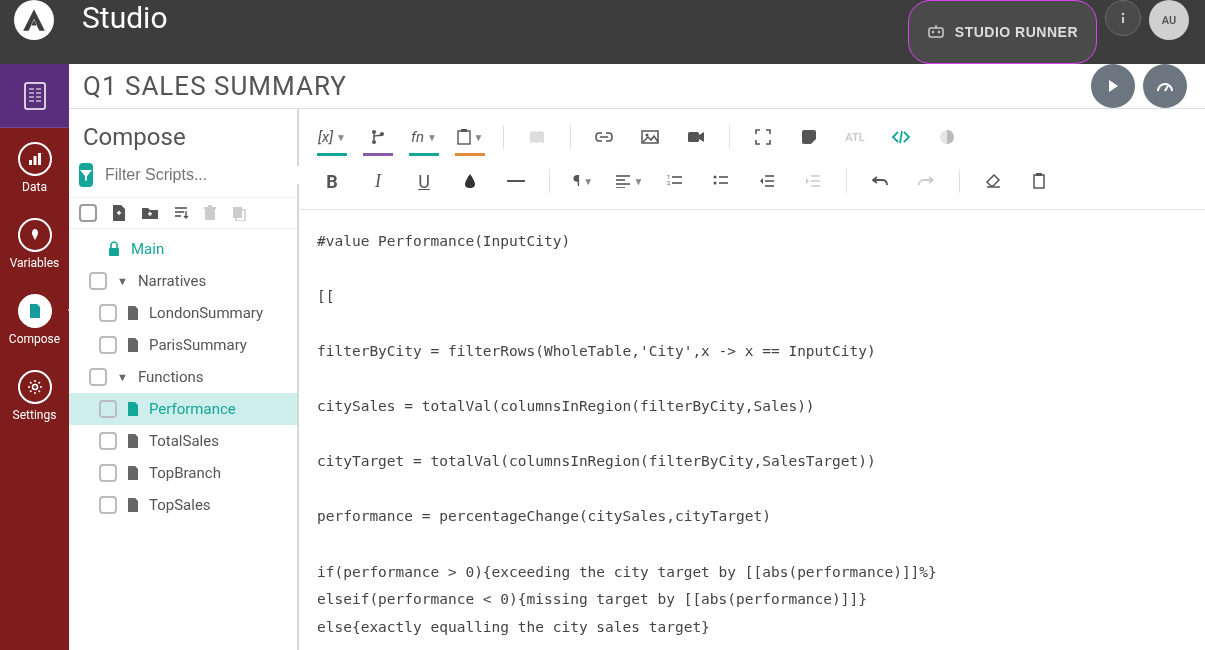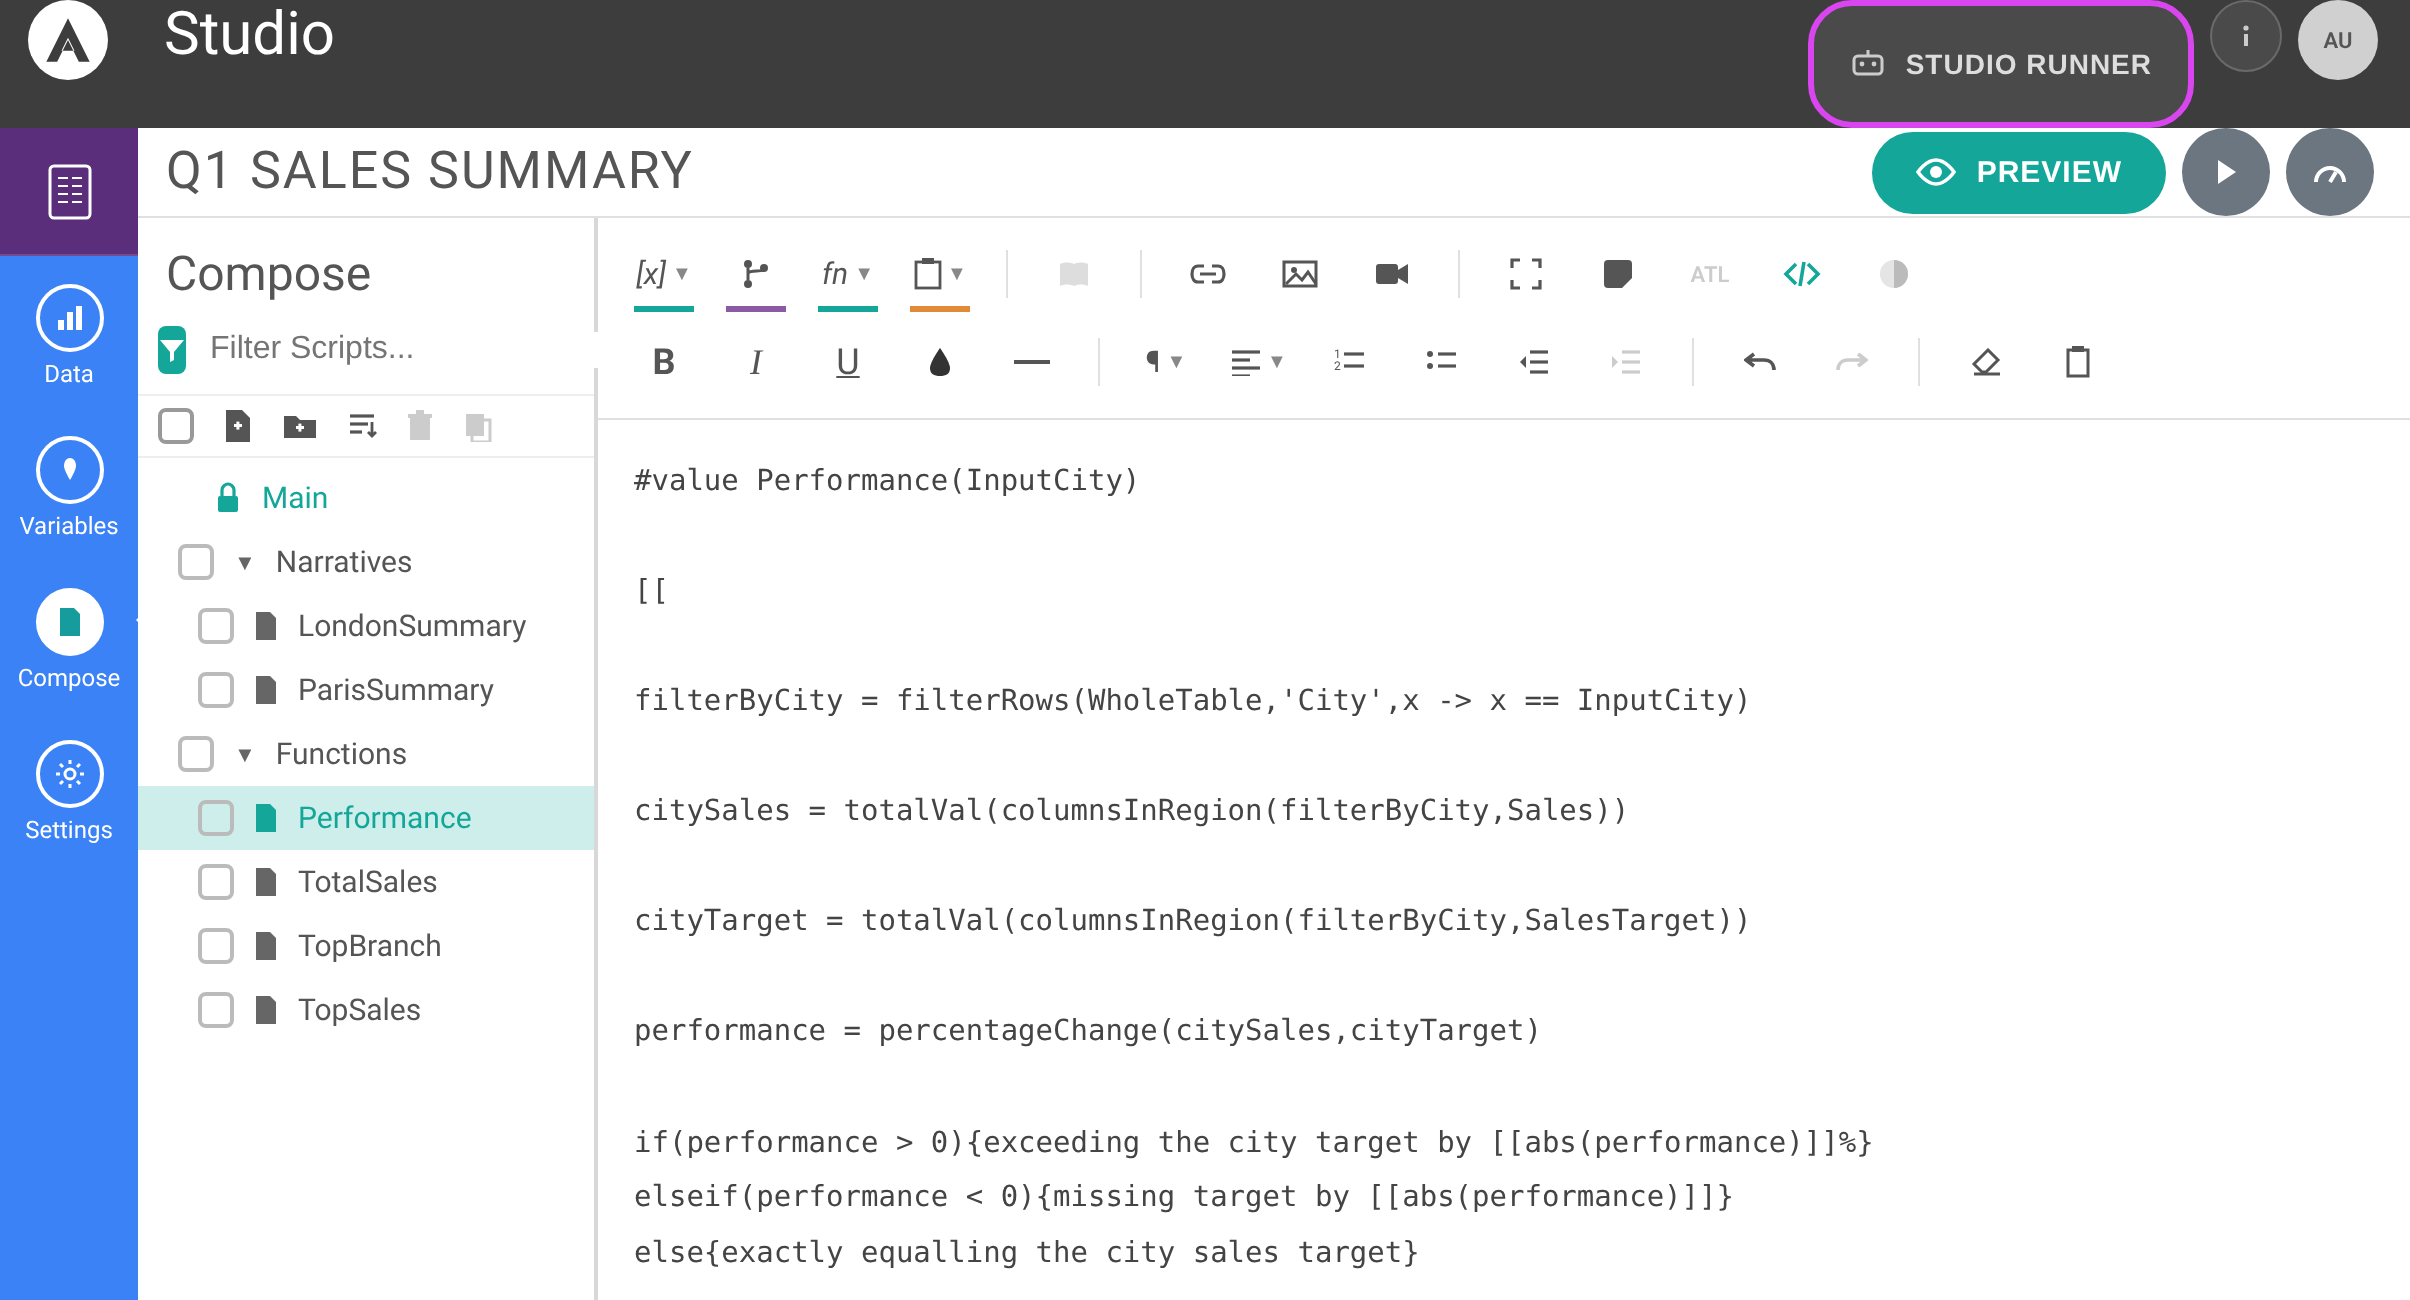--- a/index.html
+++ b/index.html
@@ -3,26 +3,26 @@
 <meta charset="utf-8">
 <style>
 * { margin: 0; padding: 0; box-sizing: border-box; }
 body { font-family: -apple-system, BlinkMacSystemFont, "Segoe UI", Roboto, sans-serif; width: 1205px; height: 650px; overflow: hidden; background: #fff; }
 
 .topbar { height: 64px; background: #3d3d3d; display: flex; padding: 0 16px 0 0; }
 .logo-circle { width: 40px; height: 40px; border-radius: 50%; background: #fff; margin-left: 14px; display: flex; align-items: center; justify-content: center; }
 .logo-circle svg { width: 26px; height: 26px; }
 .studio-label { color: #fff; font-size: 30px; font-weight: 400; margin-left: 28px; }
 .top-spacer { flex: 1; }
-.runner-btn { display: flex; align-items: center; gap: 10px; border: 3px solid #d946ef; background: #4a4a4a; border-radius: 22px; padding: 7px 18px; color: #ddd; font-size: 14px; font-weight: 600; letter-spacing: 0.5px; cursor: pointer; }
+.runner-btn { display: flex; align-items: center; gap: 10px; border: 1px solid #d946ef; background: #4a4a4a; border-radius: 22px; padding: 7px 18px; color: #ddd; font-size: 14px; font-weight: 600; letter-spacing: 0.5px; cursor: pointer; }
 .circle-btn { width: 36px; height: 36px; border-radius: 50%; border: 1px solid #6a6a6a; background: #4a4a4a; color: #ddd; display: flex; align-items: center; justify-content: center; margin-left: 8px; cursor: pointer; }
 .avatar { width: 40px; height: 40px; border-radius: 50%; background: #d0d0d0; color: #555; font-weight: 600; font-size: 11px; display: flex; align-items: center; justify-content: center; margin-left: 8px; }
 
 .layout { display: flex; height: 586px; }
-.left-rail { width: 69px; background: #3b82f6; display: flex; flex-direction: column; align-items: center; position: relative; }
+.left-rail { width: 69px; background: #7f1d1d; display: flex; flex-direction: column; align-items: center; position: relative; }
 .rail-doc { width: 69px; height: 64px; background: #5a2e7a; display: flex; align-items: center; justify-content: center; border-bottom: 1px solid rgba(255,255,255,0.15); }
 .rail-item { width: 69px; padding: 14px 0 10px 0; display: flex; flex-direction: column; align-items: center; color: #fff; font-size: 12px; cursor: pointer; position: relative; }
 .rail-item .rail-icon-circ { width: 34px; height: 34px; border: 2px solid #fff; border-radius: 50%; display: flex; align-items: center; justify-content: center; margin-bottom: 4px; }
 .rail-item.active .rail-icon-circ { background: #fff; color: #169c9c; }
 .rail-item.active::after { content: ""; position: absolute; right: -9px; top: 20px; width: 0; height: 0; border-top: 10px solid transparent; border-bottom: 10px solid transparent; border-right: 10px solid #fff; }
 
 .main { flex: 1; display: flex; flex-direction: column; }
 .titlebar { height: 64px; border-bottom: 1px solid #e0e0e0; display: flex; align-items: center; padding: 0 18px 0 14px; }
 .page-title { font-size: 26px; font-weight: 400; color: #555; letter-spacing: 1px; }
 .titlebar .spacer { flex: 1; }
@@ -147,27 +147,20 @@
         </div>
       <span>Settings</span>
     </div>
   </div>
 
   <div class="main">
 
     <div class="titlebar">
       <div class="page-title">Q1 SALES SUMMARY</div>
       <div class="spacer"></div>
-      <button class="preview-btn">
-        <svg width="20" height="14" viewBox="0 0 20 14">
-            <path d="M10 1 C5 1 1 7 1 7 C1 7 5 13 10 13 C15 13 19 7 19 7 C19 7 15 1 10 1 Z" fill="none" stroke="#fff" stroke-width="1.8"></path>
-            <circle cx="10" cy="7" r="3" fill="#fff"></circle>
-          </svg>
-        <span>PREVIEW</span>
-      </button>
       <div class="round-btn">
         <svg width="14" height="14" viewBox="0 0 14 14">
             <path d="M3 1 L12 7 L3 13 Z" fill="#fff"></path>
           </svg>
       </div>
       <div class="round-btn">
         <svg width="18" height="14" viewBox="0 0 18 14">
             <path d="M2 12 A7 7 0 0 1 16 12" fill="none" stroke="#fff" stroke-width="2"></path>
             <line x1="9" y1="12" x2="12" y2="7" stroke="#fff" stroke-width="2"></line>
           </svg>

